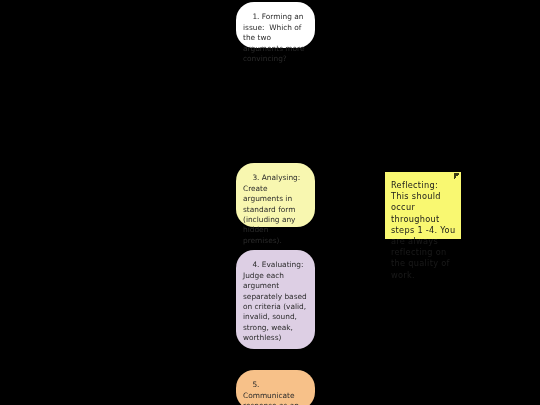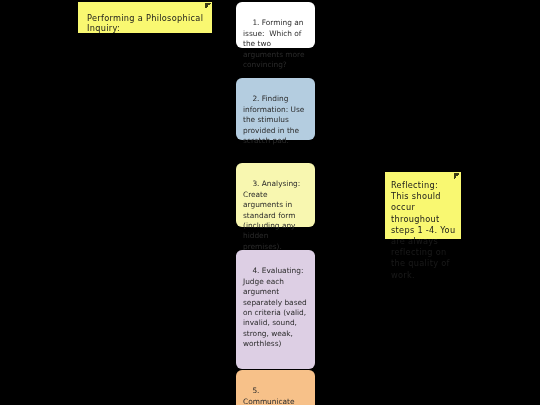--- a/index.html
+++ b/index.html
@@ -61,52 +61,45 @@
     font-size: 8.2px;
     line-height: 11.2px;
   }
 
   
   .step {
     position: absolute;
     left: 236px;
     width: 79px;
     box-sizing: border-box;
-    border-radius: 6px;
-    padding: 6px 6px 5px 7px;
+    border-radius: 18px;
+    padding: 0 6px 5px 7px;
     color: #2b2b2b;
     font-size: 7.4px;
     line-height: 10.4px;
     font-family: "DejaVu Sans", sans-serif;
     white-space: pre-wrap;
   }
 
   #step-1 { top: 2px;   height: 46px; background: #ffffff; }
   #step-2 { top: 78px;  height: 62px; background: #b4cde0; }
   #step-3 { top: 163px; height: 64px; background: #f8f7b0; }
-  #step-4 { top: 250px; height: 119px; background: #ddcfe4; }
+  #step-4 { top: 250px; height: 99px; background: #ddcfe4; }
   #step-5 { top: 370px; height: 40px; background: #f7c189; }
 </style>
 </head>
 <body>
 
 <div id="canvas">
 
-  <div id="note-title" class="sticky">
-    <span class="fold"></span>
-    <span class="txt">Performing a Philosophical Inquiry:</span>
-  </div>
 
   <div id="step-1" class="step">
     <span>1. Forming an issue:  Which of the two arguments more convincing?</span>
   </div>
 
-  <div id="step-2" class="step">
-    <span>2. Finding information: Use the stimulus provided in the scratch pad.</span>
-  </div>
 
   <div id="step-3" class="step">
     <span>3. Analysing: Create arguments in standard form (including any hidden premises).</span>
   </div>
 
   <div id="step-4" class="step">
     <span>4. Evaluating: Judge each argument separately based on criteria (valid, invalid, sound, strong, weak, worthless)</span>
   </div>
 
   <div id="step-5" class="step">

